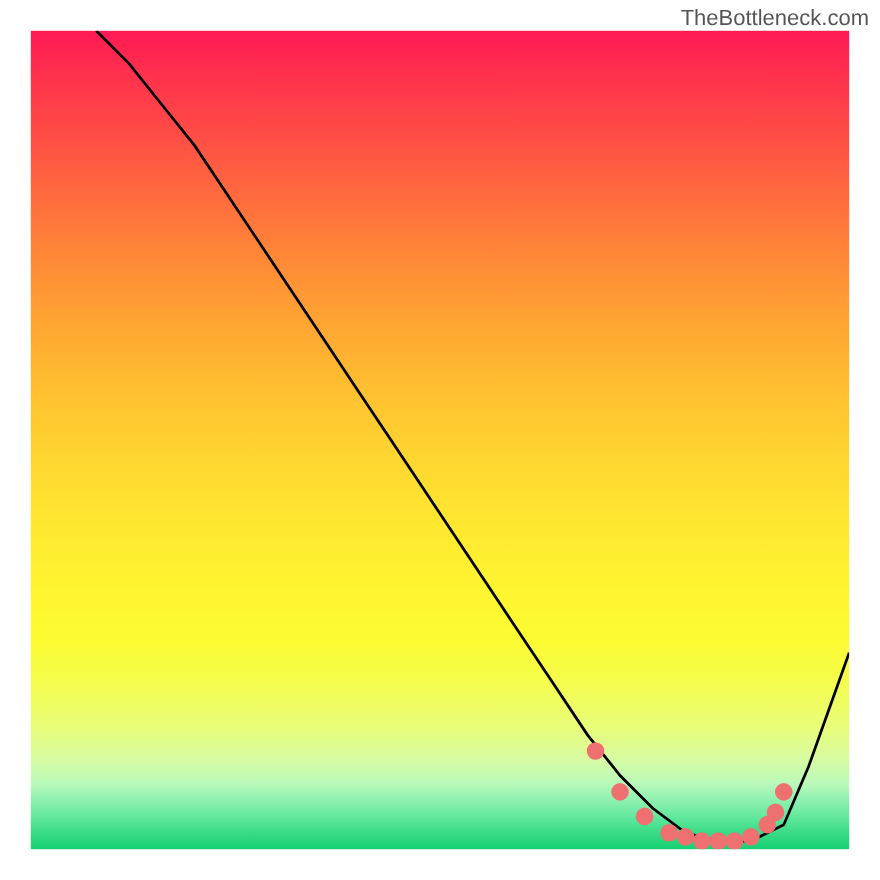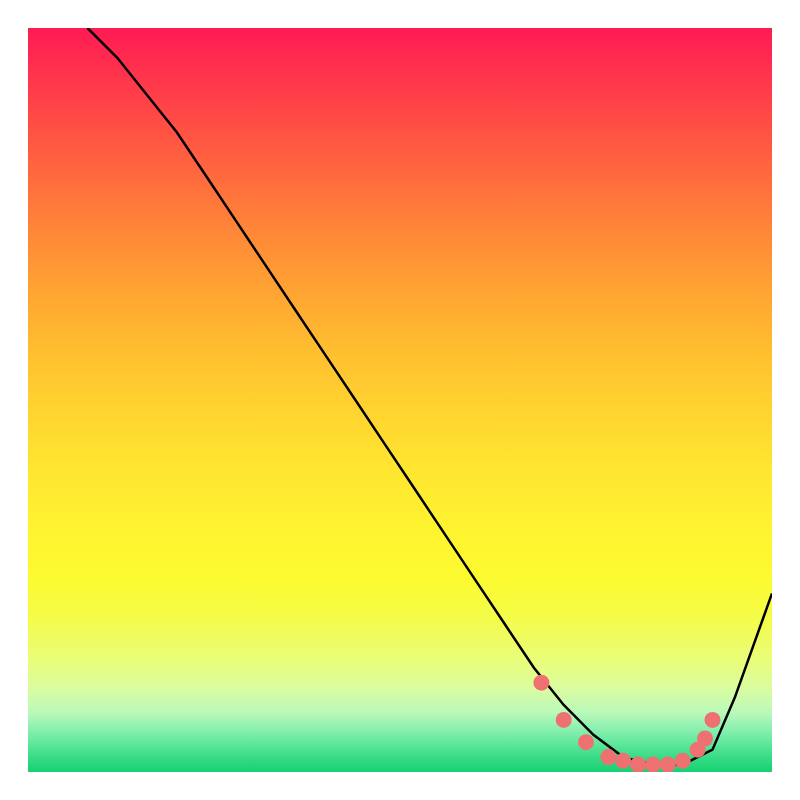--- a/index.html
+++ b/index.html
@@ -60,20 +60,21 @@
     top: 28px;
     width: 744px;
     height: 744px;
     z-index: 5;
   }
 </style>
 </head>
 <body>
 
 <div class="container">
+  <div class="watermark">TheBottleneck.com</div>
   <div class="plot-area"></div>
   <svg class="overlay" viewBox="0 0 744 744" preserveAspectRatio="none">
     <path id="curve-path" fill="none" stroke="#000000" stroke-width="2.5" d="M59.5 0.0 L89.3 29.8 L119.0 67.0 L148.8 104.2 L178.6 148.8 L208.3 193.4 L238.1 238.1 L267.8 282.7 L297.6 327.4 L327.4 372.0 L357.1 416.6 L386.9 461.3 L416.6 505.9 L446.4 550.6 L476.2 595.2 L505.9 639.8 L535.7 677.0 L565.4 706.8 L595.2 729.1 L625.0 736.6 L654.7 736.6 L684.5 721.7 L706.8 669.6 L744.0 565.4 "></path>
     <g id="marker-group">
         <circle cx="513.4" cy="654.7" r="8" fill="#ef7070"></circle>
         <circle cx="535.7" cy="691.9" r="8" fill="#ef7070"></circle>
         <circle cx="558.0" cy="714.2" r="8" fill="#ef7070"></circle>
         <circle cx="580.3" cy="729.1" r="8" fill="#ef7070"></circle>
         <circle cx="595.2" cy="732.8" r="8" fill="#ef7070"></circle>
         <circle cx="610.1" cy="736.6" r="8" fill="#ef7070"></circle>

